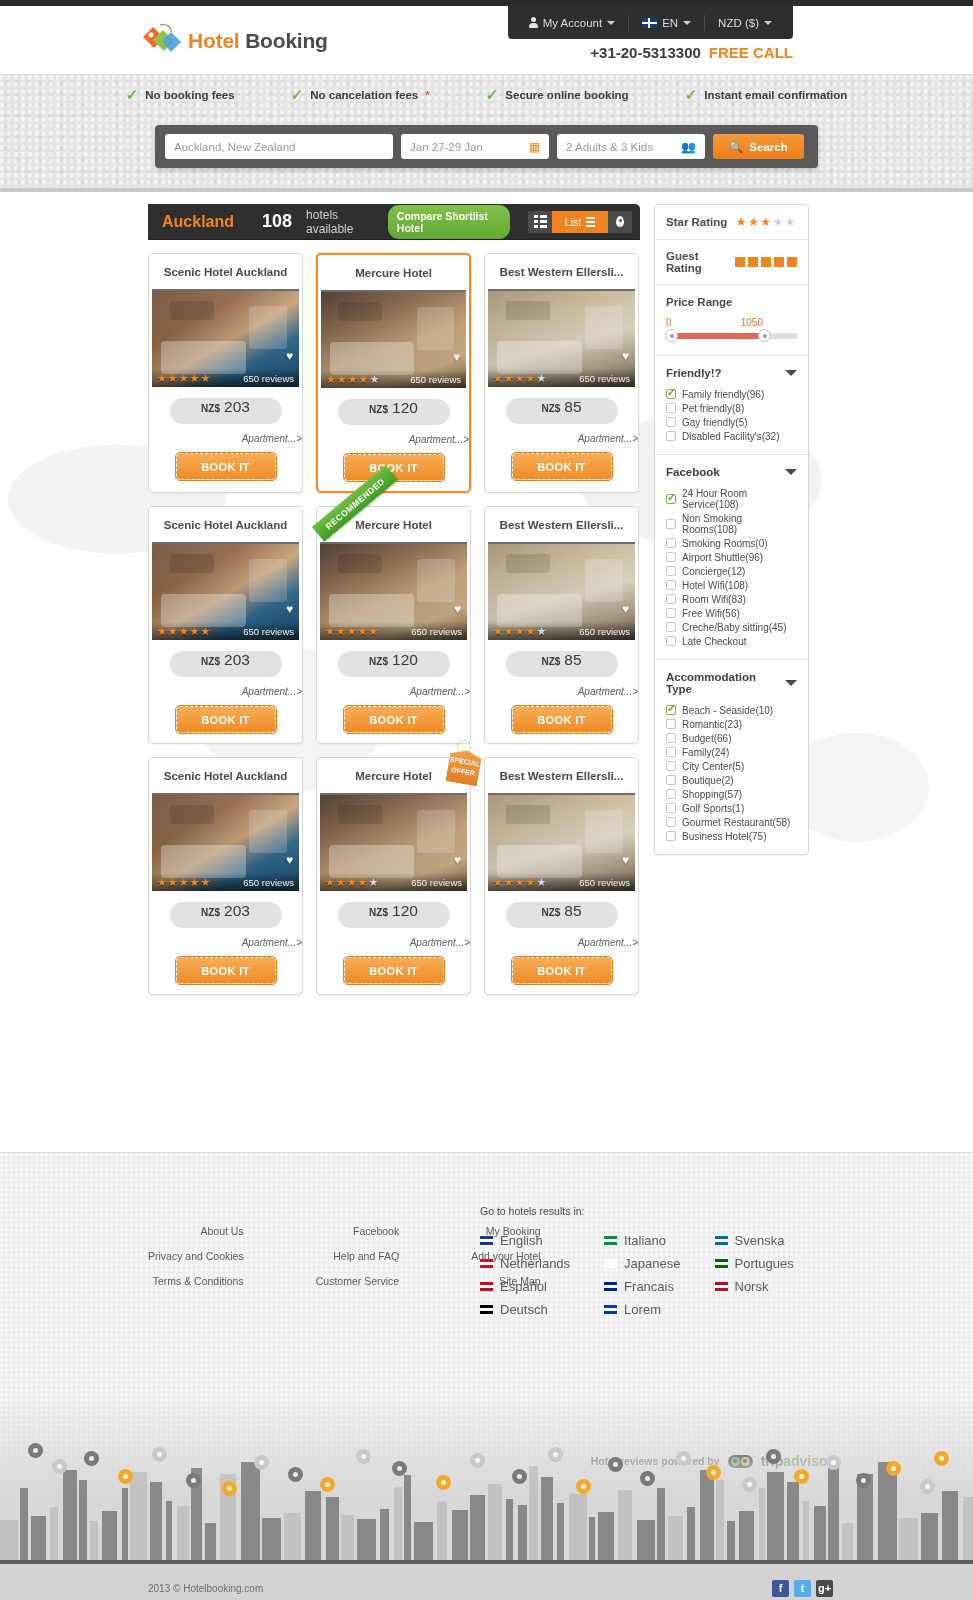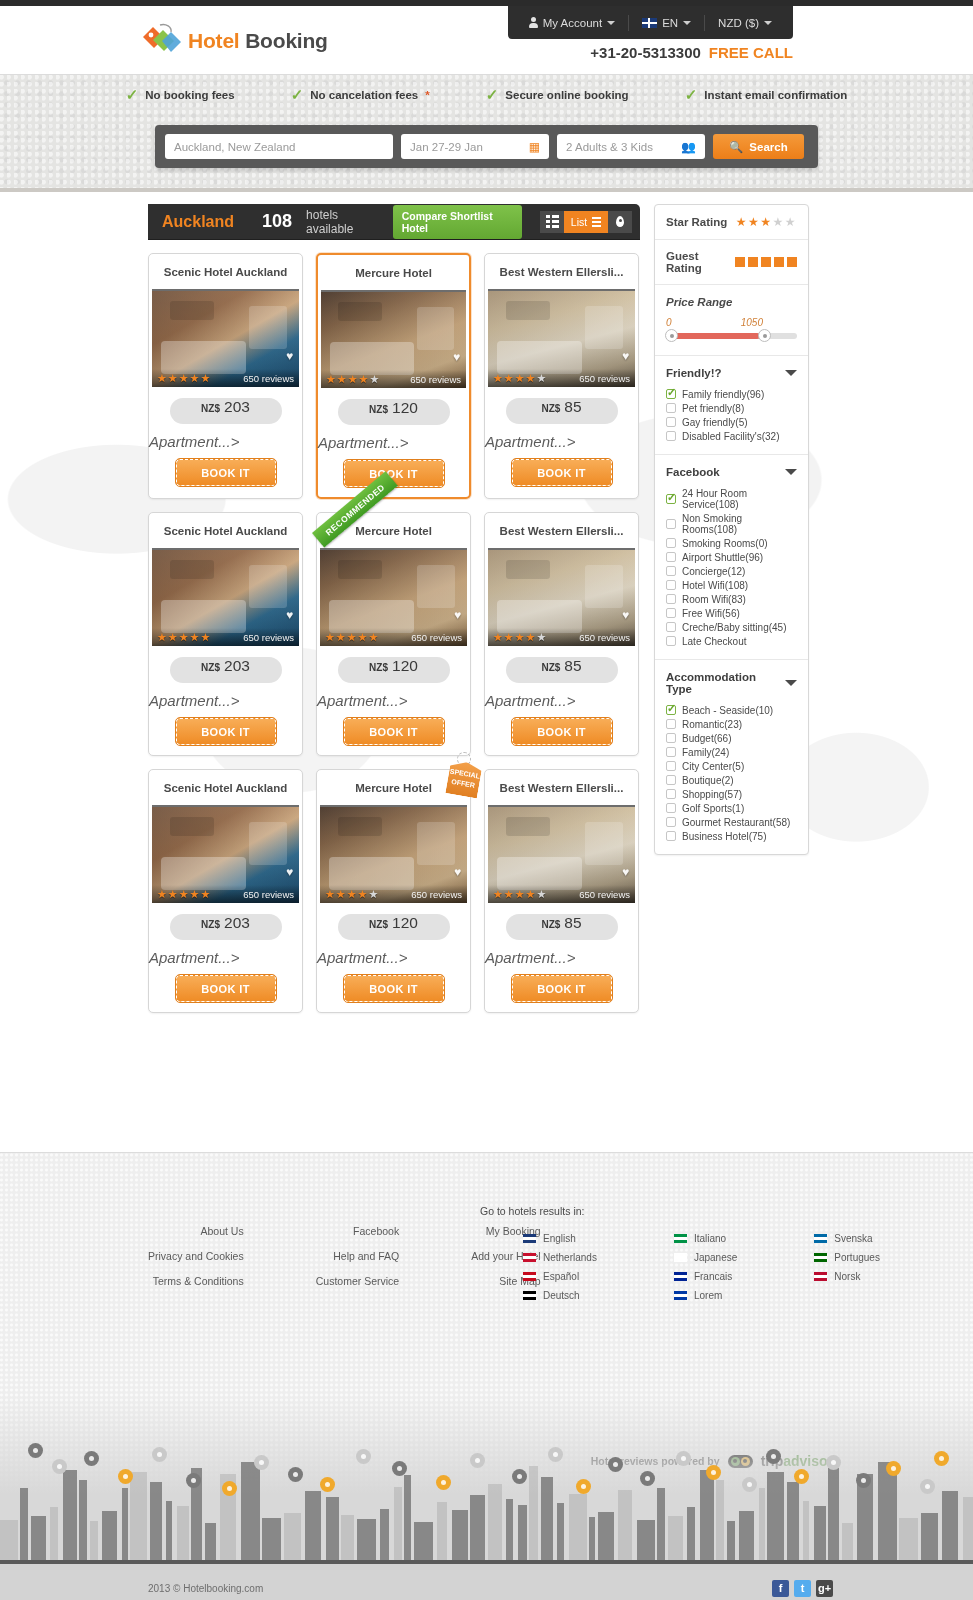--- a/index.html
+++ b/index.html
@@ -123,25 +123,25 @@
   .resbar {
     background:#2f2f2f; height:36px; border-radius: 0 5px 0 0;
     display:flex; align-items:center; padding: 0 8px 0 14px; gap: 10px;
     border-bottom: 1px solid #1f1f1f;
   }
   .city { color:#f08421; font-size:16px; font-weight:bold; }
   .cnt { color:#fff; font-size:18px; font-weight:bold; margin-left:18px; }
   .cntlbl { color:#cfcfcf; font-size:12px; margin-left:4px; }
   .cmp {
     margin-left:auto; background: linear-gradient(#7fc24a,#63a832); color:#fff;
-    font-size:10.5px; border-radius:3px; padding:5px 9px; font-weight:600; cursor:pointer;
+    font-size:10.5px; border-radius:11px; padding:5px 9px; font-weight:600; cursor:pointer;
   }
   .viewsw { display:flex; align-items:center; gap:0; margin-left:8px; }
   .vs { width:24px;height:22px; background:#4a4a4a; display:flex;align-items:center;justify-content:center; }
-  .vs.list { background:#f08421; width:44px; color:#fff; font-size:10.5px; gap:5px; }
+  .vs.list { background:#f08421; width:56px; color:#fff; font-size:10.5px; gap:5px; }
   .vs.map { background:#4a4a4a; }
   .gridico { display:grid; grid-template-columns: 4px 7px; grid-auto-rows:3px; gap:2px; }
   .gridico i { background:#fff; display:block; height:3px; }
   .barsico { display:flex;flex-direction:column;gap:2px; }
   .barsico i { width:9px;height:2px;background:#fff;display:block; }
   .pinico { width:8px;height:11px;background:#fff;border-radius:50% 50% 50% 50%/60% 60% 40% 40%; position:relative;}
   .pinico:after{content:'';position:absolute;left:2.5px;top:3px;width:3px;height:3px;background:#4a4a4a;border-radius:50%;}
 
   
   .cards { display:flex; flex-wrap:wrap; gap:13px; margin-top:13px; }
@@ -175,21 +175,21 @@
   .stars .off { color:#d7d7d7; }
   .revs { margin-left:auto; color:#f3f3f3; font-size:9.5px; }
   .heart { position:absolute; right:6px; bottom:24px; color:#fff; font-size:12px; opacity:.92; text-shadow:0 1px 2px rgba(0,0,0,.4); }
   .price {
     margin: 11px auto 0; width: 112px; height: 26px; background:#e2e2e2;
     border-radius:13px; display:flex; align-items:baseline; justify-content:center; gap:4px;
     color:#3a3a3a;
   }
   .price .cur { font-size:10px; font-weight:600; }
   .price .amt { font-size:15.5px; font-weight:500; }
-  .apt { text-align:left; font-size:15px; color:#5c5c5c; font-style:italic; margin-top:9px; }
+  .apt { text-align:right; font-size:10px; color:#5c5c5c; font-style:italic; margin-top:9px; }
   .bookit {
     display:block; margin: 9px auto 0; width:100px; height:27px;
     background: linear-gradient(#f8ad57,#ef8c26); border:1px dashed #fff; outline:1px solid #e07f1d;
     border-radius:4px; color:#fff; font-size:11px; font-weight:bold; letter-spacing:.4px;
     cursor:pointer;
   }
   .ribbon {
     position:absolute; left:-5px; top:20px; width: 96px; height:19px;
     background: linear-gradient(#6fbf3f,#3f9a22); color:#fff; font-size:8.5px; font-weight:bold;
     letter-spacing:.5px; display:flex; align-items:center; justify-content:center;
@@ -214,21 +214,21 @@
   .panel {
     background:#fff; border:1px solid #d8d8d8; border-radius:4px;
     box-shadow: 0 1px 2px rgba(0,0,0,.06);
   }
   .prow { padding: 10px 11px; border-bottom:1px solid #e8e8e8; display:flex; align-items:center; }
   .plabel { font-size:11.5px; color:#4a4a4a; font-weight:bold; }
   .srstars { margin-left:auto; color:#f08421; font-size:12px; letter-spacing:1.5px; }
   .srstars .off { color:#d0d0d0; }
   .grbox { margin-left:auto; display:flex; gap:3px; }
   .grbox i { width:10px;height:10px;background:#f08421;display:block; }
-  .prange { padding: 11px 11px 16px; border-bottom:1px solid #e8e8e8;font-style:italic; }
+  .prange { padding: 11px 11px 16px; border-bottom:1px solid #e8e8e8; }
   .prange .ttl { font-size:11.5px;color:#4a4a4a;font-weight:bold; }
   .prvals { display:flex; justify-content:space-between; font-size:10px; color:#d08038; margin-top:9px; padding-right:34px; }
   .track { margin-top:5px; height:6px; background:#e0e0e0; border-radius:3px; position:relative; }
   .track .fill { position:absolute; left:0; top:0; height:6px; width:72%; background:#e2675b; border-radius:3px; }
   .knob { position:absolute; top:-4px; width:13px;height:13px;background:#fff;border:1px solid #bdbdbd;border-radius:50%; }
   .knob:after{content:'';position:absolute;left:4px;top:4px;width:4px;height:4px;background:#9a9a9a;border-radius:50%;}
   .knob.k1{left:-1px;} .knob.k2{left:70%;}
 
   .sect { border-bottom:1px solid #e8e8e8; }
   .sect:last-child { border-bottom:0; }
@@ -253,21 +253,21 @@
   }
   .fnote { font-size:10.5px; color:#4a4a4a; }
   .fnote .st { color:#e05a2b; }
   .fcols { display:flex; margin-top:20px; gap: 72px; }
   .fcol { display:flex; flex-direction:column; gap:13px; }
   .fcol a { font-size:10.5px; color:#5a5a5a; text-decoration:none; cursor:pointer;text-align:right; }
   .langblk { position:absolute; left: 480px; top: 52px; }
   .langblk .lt { font-size:10.5px; color:#4a4a4a; }
   .langgrid { display:flex; gap: 34px; margin-top:16px; }
   .langcol { display:flex; flex-direction:column; gap:8px; }
-  .lang { display:flex; align-items:center; gap:7px; font-size:10px; color:#5a5a5a; cursor:pointer;margin-left:43px; }
+  .lang { display:flex; align-items:center; gap:7px; font-size:13px; color:#5a5a5a; cursor:pointer; }
   .fl { width:13px;height:9px;display:inline-block;flex:0 0 auto;border:0; }
   .tripline { position:absolute; right:140px; top:300px; display:flex; align-items:center; gap:8px; font-size:10.5px; color:#4a4a4a; font-weight:600; }
   .ta-eyes { display:flex; gap:1px; background:#000; border-radius:9px; padding:2px 3px; }
   .ta-eyes i { width:9px;height:9px;border-radius:50%;background:#fff;display:block;position:relative; }
   .ta-eyes i:first-child:after,.ta-eyes i:last-child:after{content:'';position:absolute;left:2.5px;top:2.5px;width:4px;height:4px;background:#000;border-radius:50%;}
   .ta-eyes i:first-child{background:#589442;} .ta-eyes i:last-child{background:#e6a723;}
   .ta-txt { font-size:14px; font-weight:bold; }
   .ta-txt .g { color:#589442; }
   .ta-txt .d { color:#3c3c3c; }
 

